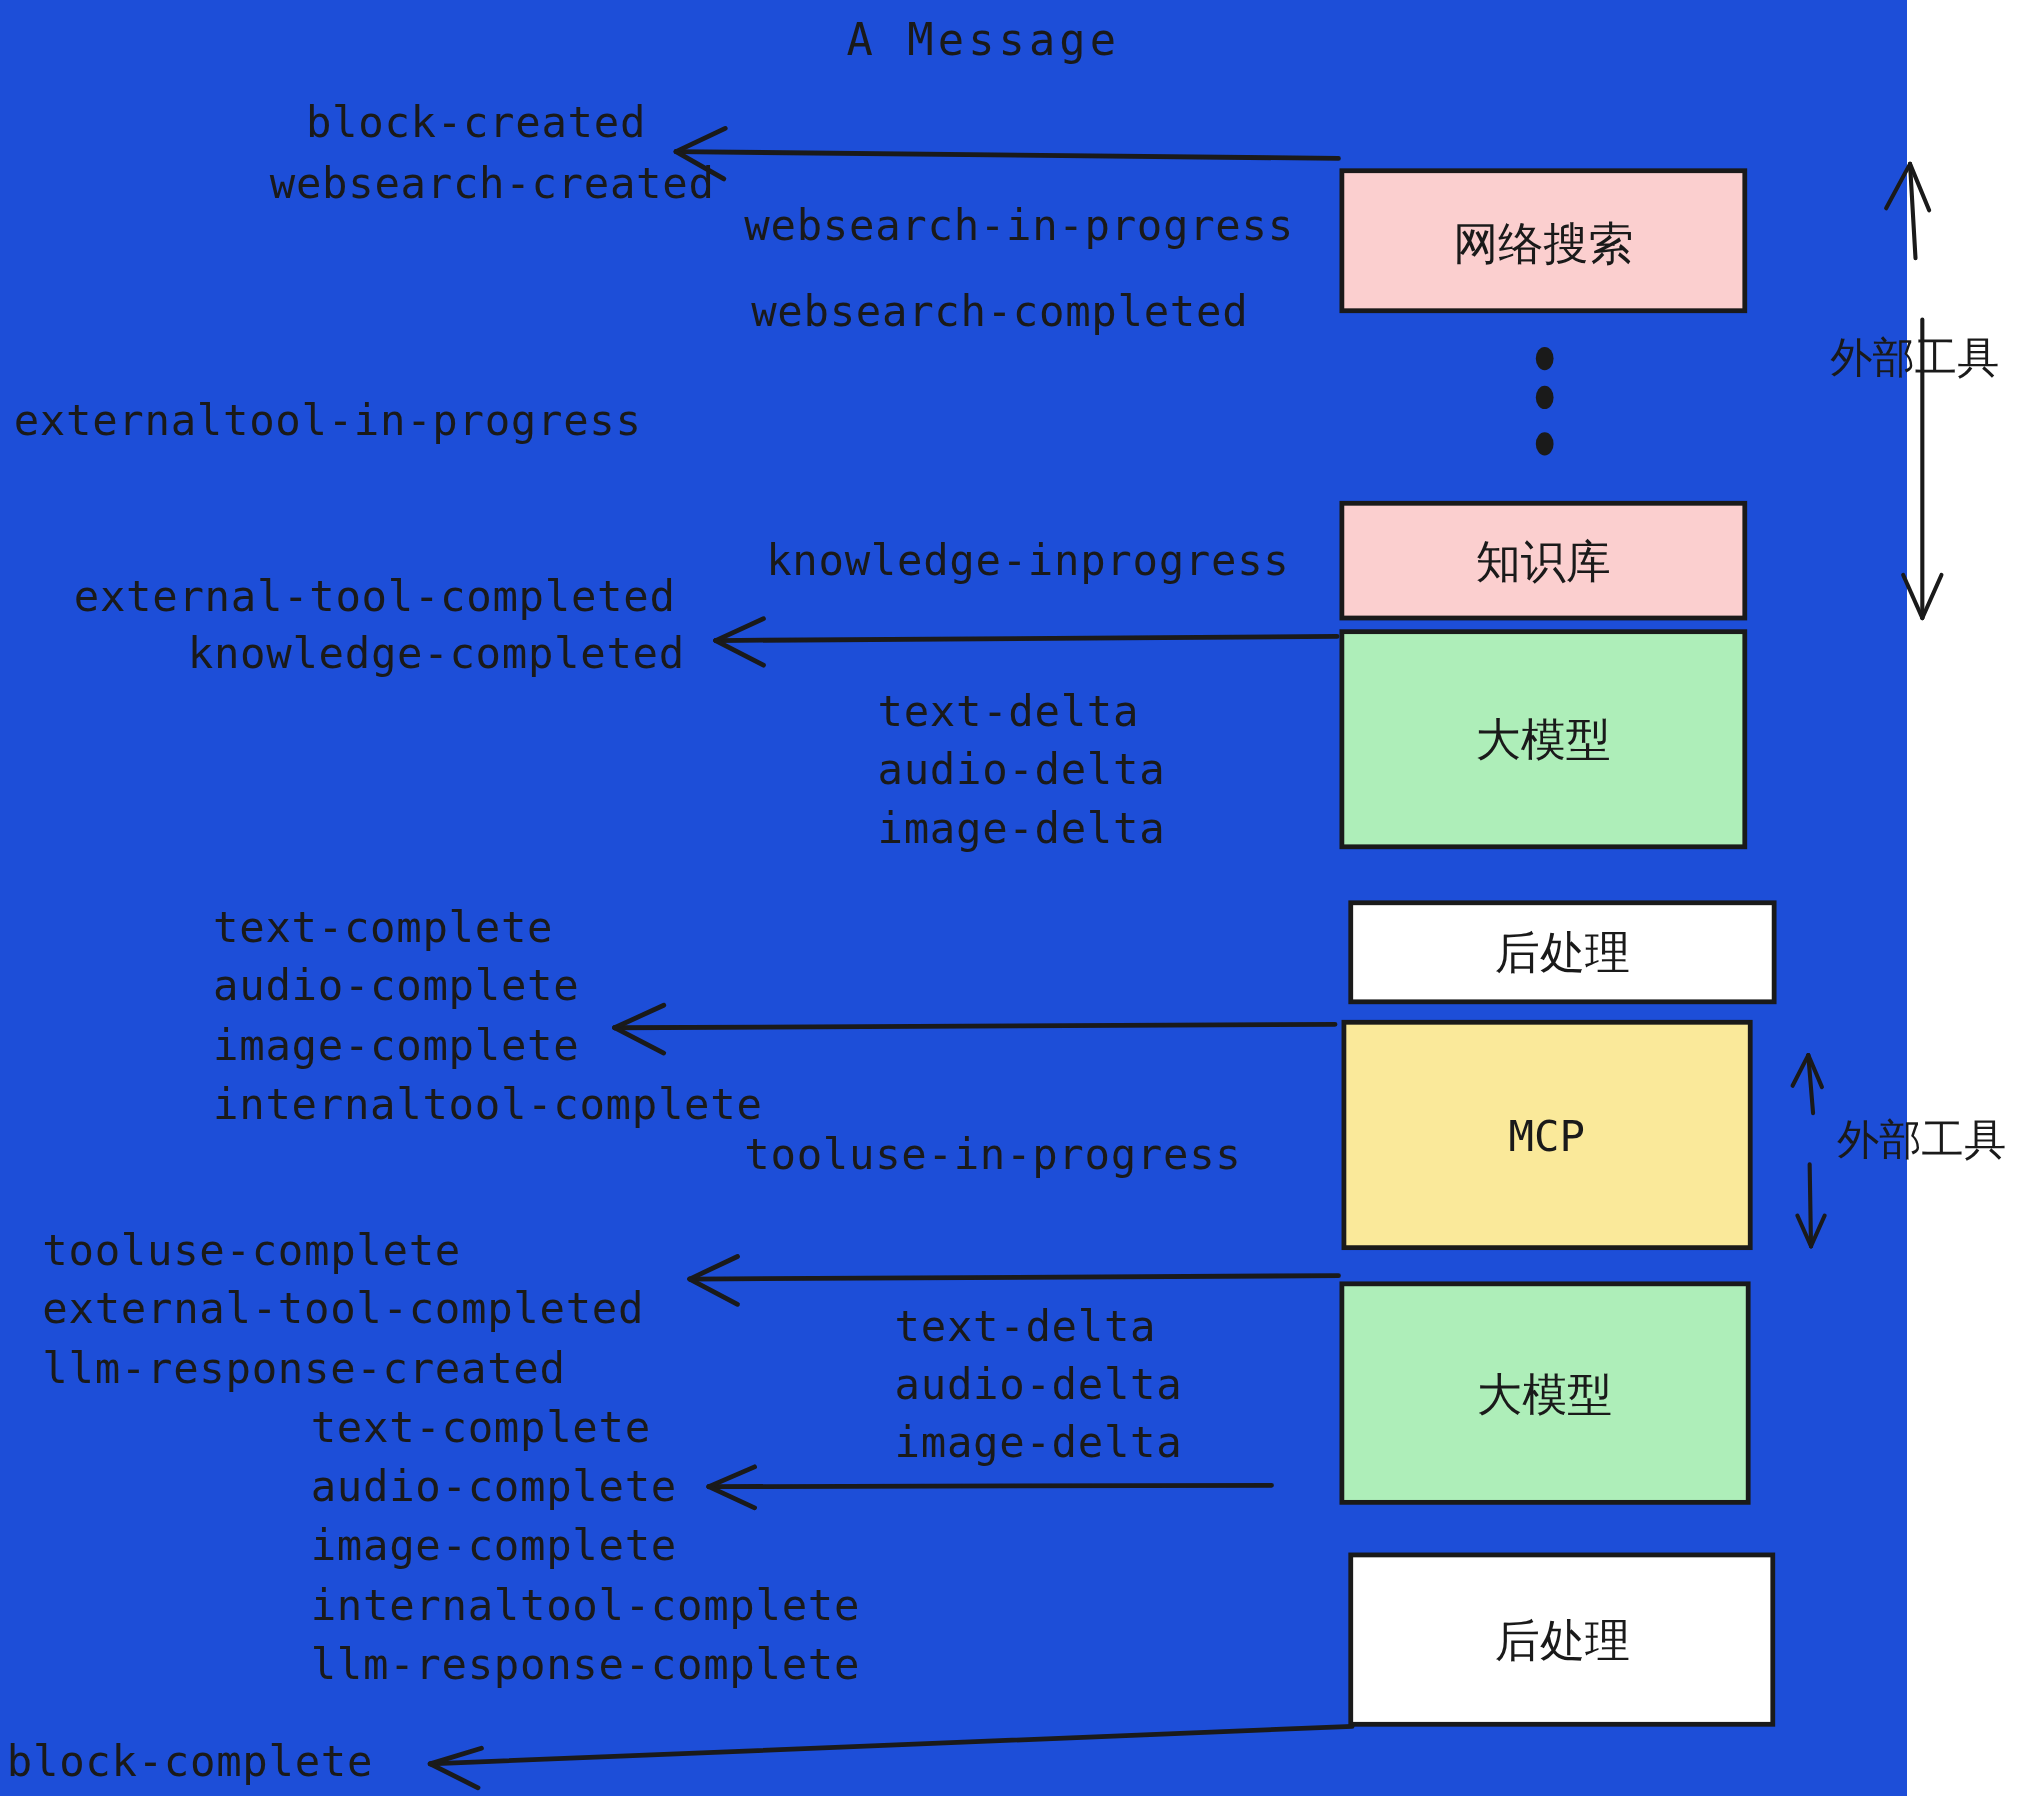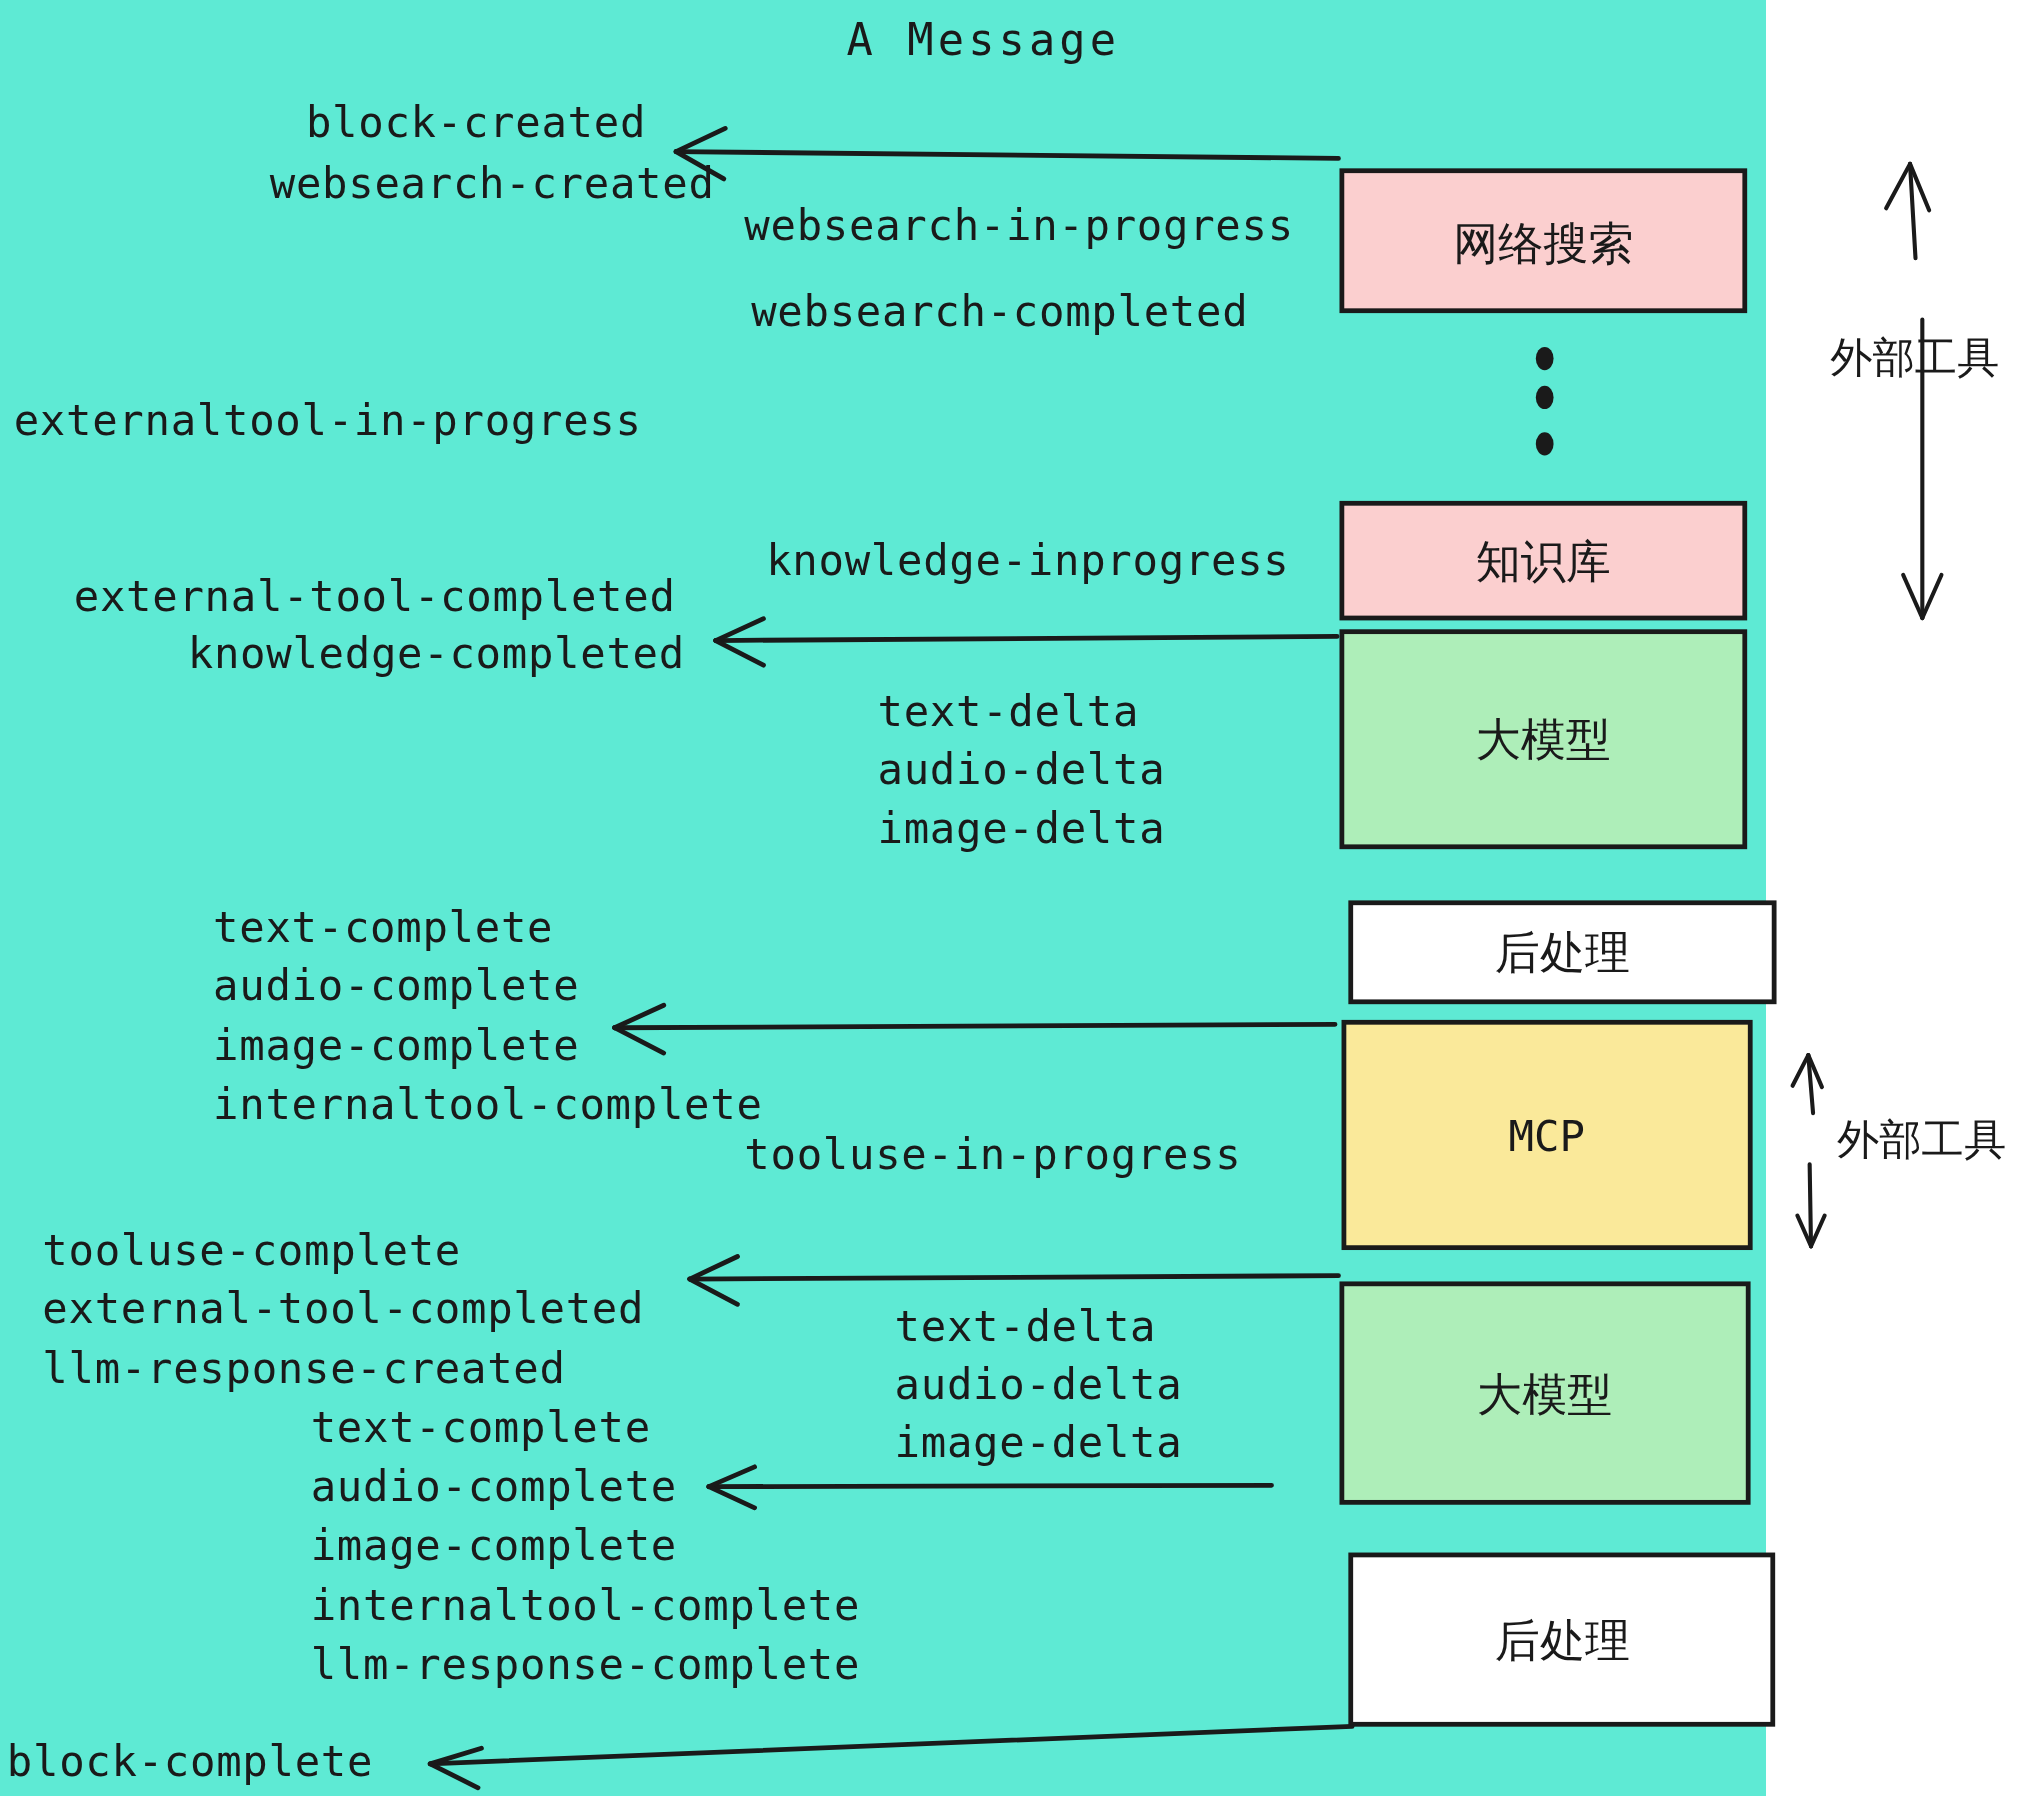--- a/index.html
+++ b/index.html
@@ -1,17 +1,17 @@
 <!DOCTYPE html>
 <html style="font-size:11px"><head>
 <meta charset="utf-8">
 <style>
   html,body{margin:0;padding:0;background:#ffffff;}
   body{width:2035px;height:1796px;overflow:hidden;font-family:"DejaVu Sans Mono",monospace;}
-  #stage{position:relative;width:1766px;height:1796px;background:#5eead4;}
+  #stage{position:relative;width:1907px;height:1796px;background:#1d4ed8;}
   svg#canvas{position:absolute;left:0;top:0;width:2035px;height:1796px;}
   .evt{font-family:"DejaVu Sans Mono","Liberation Mono",monospace;font-size:62px;fill:#1a1a1a;letter-spacing:1px;}
   .title{font-family:"DejaVu Sans Mono","Liberation Mono",monospace;font-size:64px;fill:#1a1a1a;letter-spacing:6px;}
   .boxlabel{font-family:"DejaVu Sans","Liberation Sans",sans-serif;font-size:66px;fill:#1a1a1a;}
   .boxlabel-en{font-family:"DejaVu Sans Mono","Liberation Mono",monospace;font-size:62px;fill:#1a1a1a;}
   .sidelabel{font-family:"DejaVu Sans","Liberation Sans",sans-serif;font-size:62px;fill:#1a1a1a;}
   .bx{stroke:#1a1a1a;stroke-width:7;}
   .ln{stroke:#1a1a1a;stroke-width:7;fill:none;stroke-linecap:round;stroke-linejoin:round;}
   .ln-thin{stroke:#1a1a1a;stroke-width:6;fill:none;stroke-linecap:round;stroke-linejoin:round;}
   .dot{fill:#1a1a1a;}

